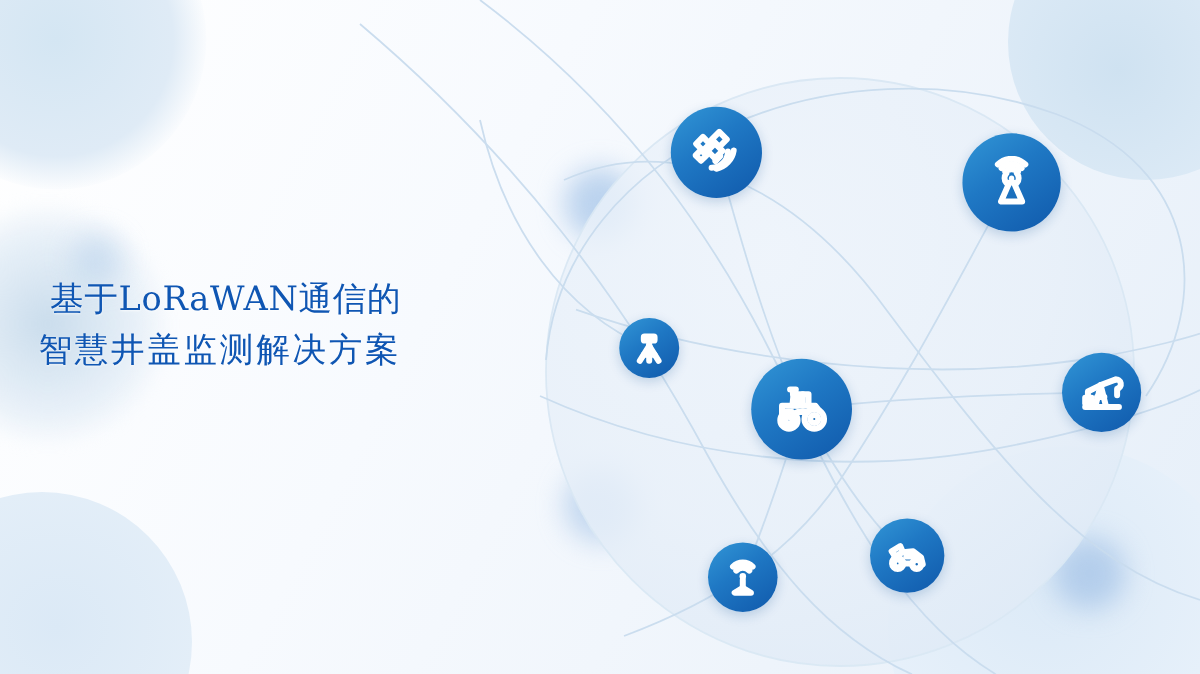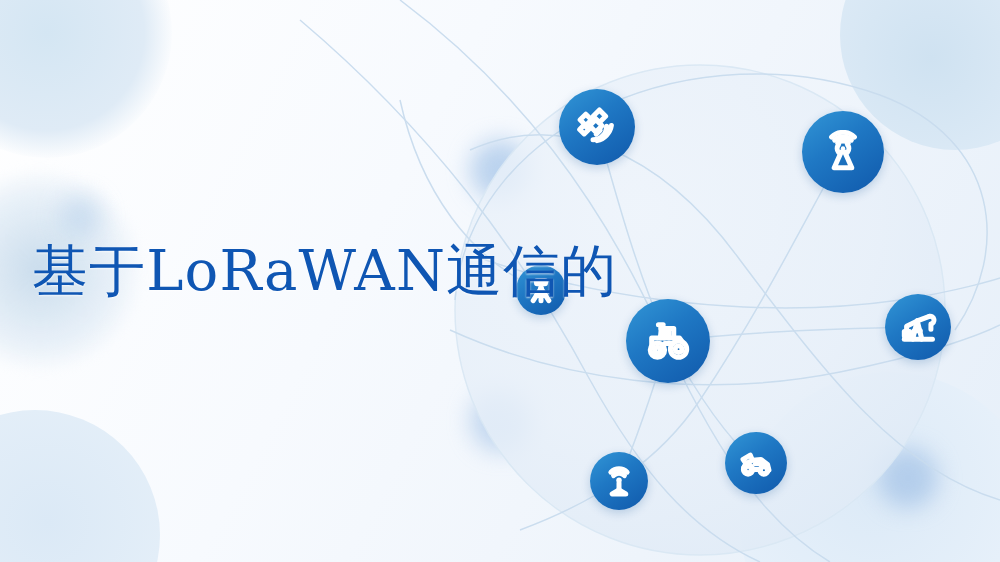--- a/index.html
+++ b/index.html
@@ -45,21 +45,21 @@
   }
   .node svg{display:block;}
   .node svg *{stroke:#ffffff;fill:none;stroke-width:5;
     stroke-linecap:round;stroke-linejoin:round;vector-effect:non-scaling-stroke;}
   .node svg .solid{fill:#ffffff;stroke:none;}
 
   
   .title{
     position:absolute;left:32px;top:228px;
     color:#0f56b3;line-height:1.52;letter-spacing:.02em;
-    font-size:56px;font-weight:500;
+    font-size:28px;font-weight:500;
     font-family:"DejaVu Serif","Liberation Serif",serif;
     text-shadow:0 1px 2px rgba(255,255,255,.75);
     white-space:nowrap;
     text-align:right;
   }
   .title .l2{display:block;letter-spacing:.08em;}
 </style>
 </head>
 <body>
 
@@ -196,15 +196,16 @@
         <path d="M40 42 L64 40 L82 54 L86 70"></path>
         <path d="M22 52 L16 62 L16 68"></path>
         <path d="M41 68 L59 68"></path>
         <path d="M48 52 L66 52"></path>
       </svg>
     </span>
   </div>
 
   <div class="title">
     <span>基于LoRaWAN通信的</span>
+    <span class="l2">智慧井盖监测解决方案</span>
   </div>
 
 </div>
 
 </body></html>

